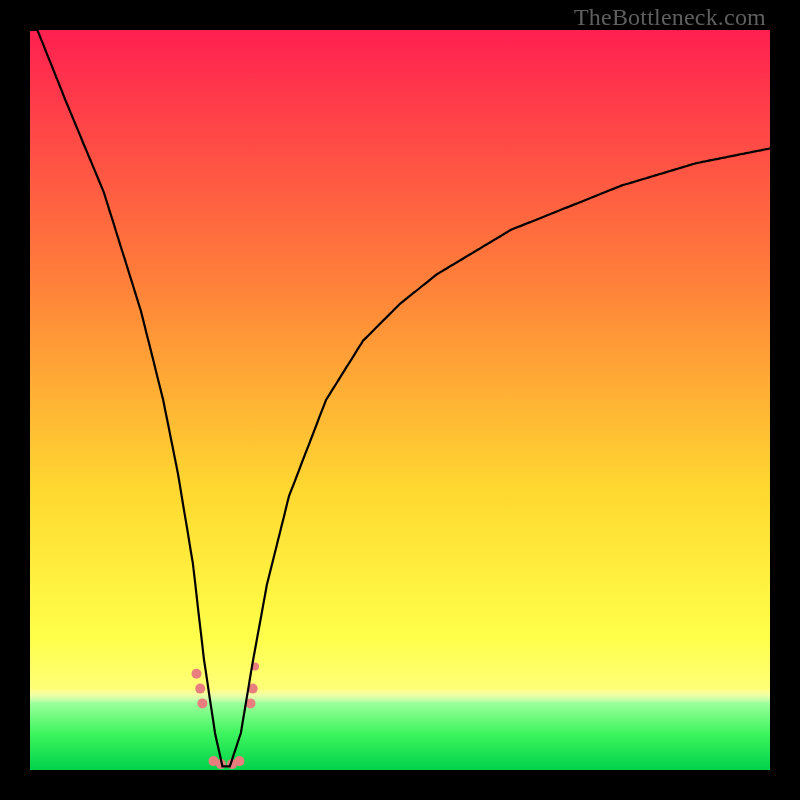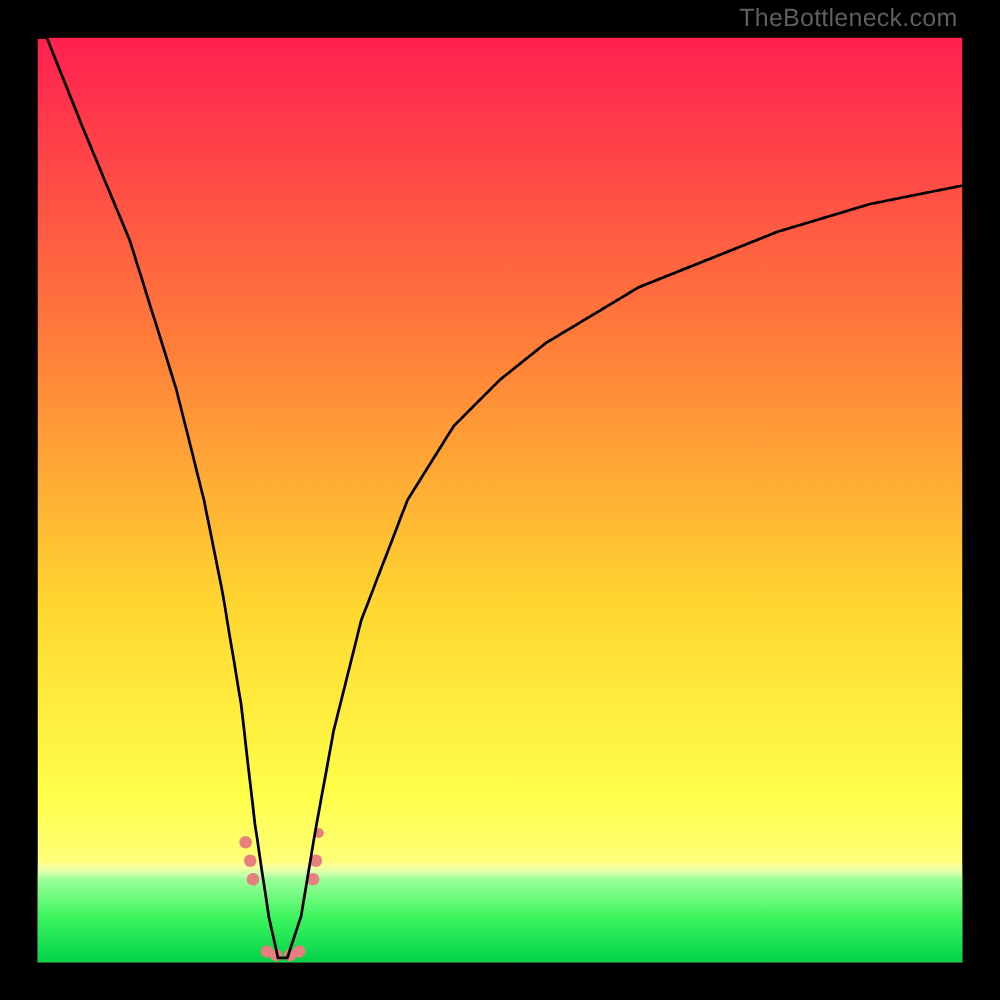--- a/index.html
+++ b/index.html
@@ -31,23 +31,24 @@
     left: 0;
     top: 0;
     width: 740px;
     height: 740px;
   }
   .watermark {
     position: absolute;
     top: 4px;
     right: 34px;
     color: #5f5f5f;
-    font-size: 20px;
+    font-size: 24px;
     font-weight: 500;
     letter-spacing: 0.2px;
+    font-family: Liberation Serif, serif;
   }
 </style>
 </head>
 <body>
 
 <div class="frame">
 
   <svg class="plot-bg" viewBox="0 0 740 740" preserveAspectRatio="none">
     <defs>
       <linearGradient id="bg-grad" x1="0" y1="0" x2="0" y2="1">

